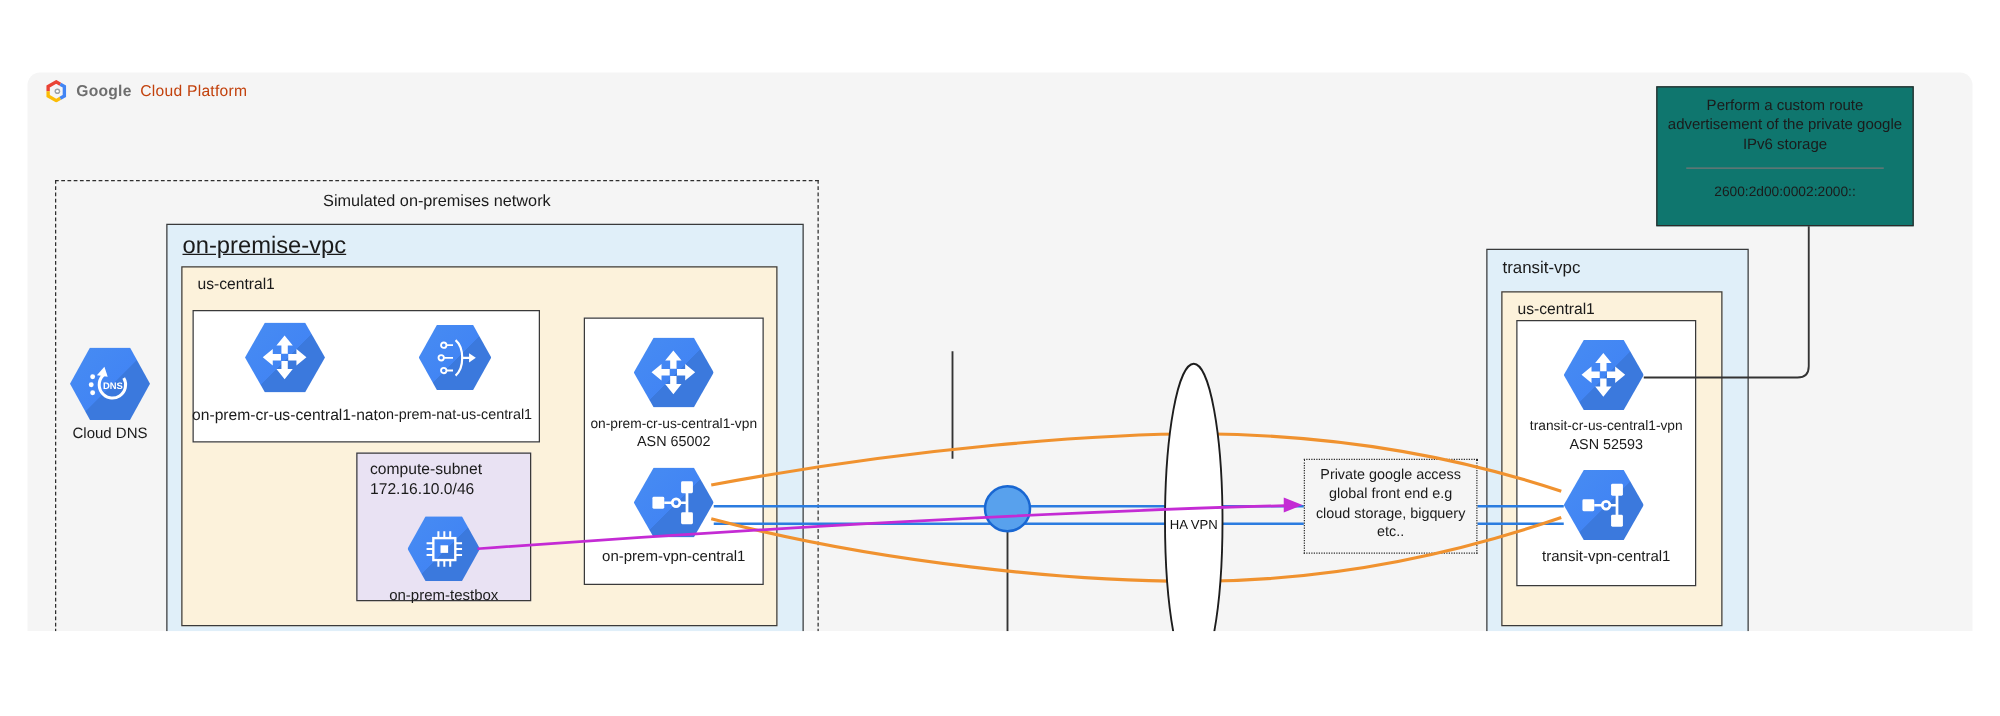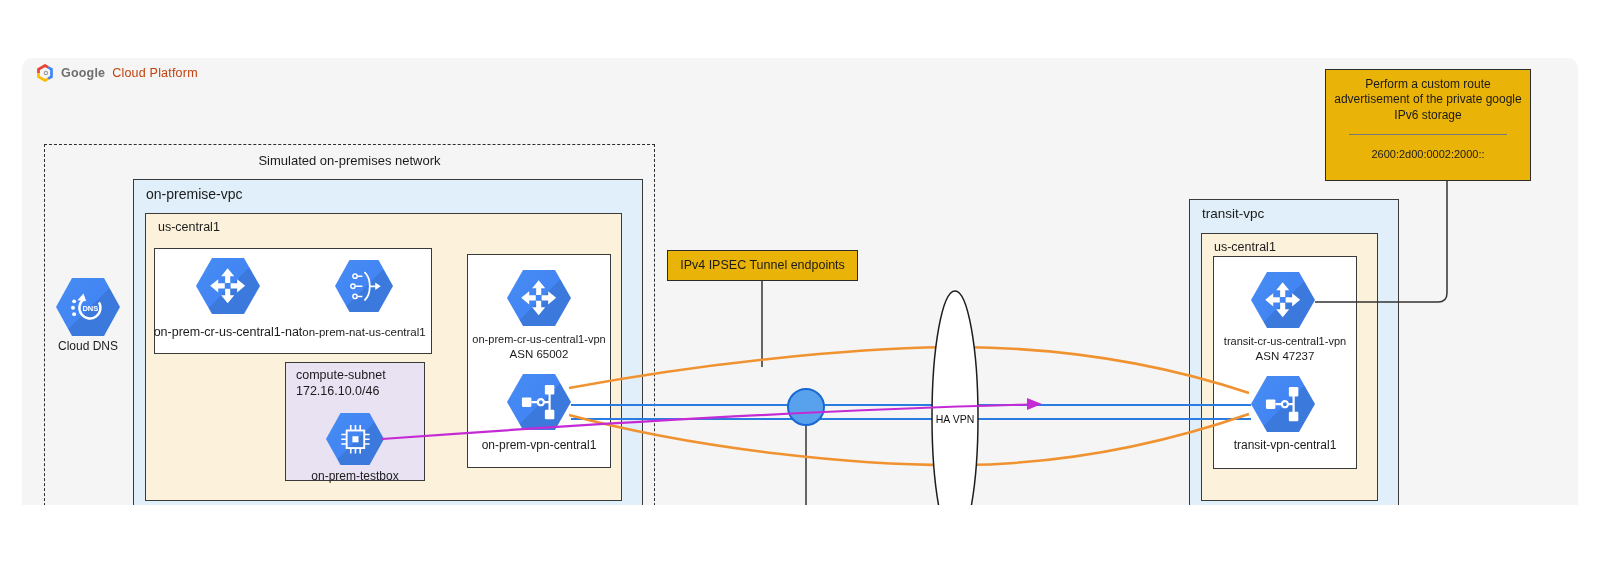--- a/index.html
+++ b/index.html
@@ -12,21 +12,21 @@
     background:#F5F5F5; border-radius:10px; }
   
   .brand { position:absolute; left:36px; top:28px; display:flex; align-items:center; gap:7px; }
   .brand .t1 { font-size:12.5px; font-weight:600; color:#6e6e6e; letter-spacing:.2px; }
   .brand .t2 { font-size:12.5px; font-weight:400; color:#c2410c; letter-spacing:.2px; }
   
   .box { position:absolute; box-sizing:border-box; }
   .dashed { border:1.5px dashed #2e2e2e; }
   .dotted { border:1.5px dotted #2e2e2e; background:#F5F5F5; }
   .solid  { border:1.5px solid #3a3a3a; }
-  .thin   { border:1px solid #2b2b2b; background:#eab308; }
+  .thin   { border:1px solid #2b2b2b; background:#0f766e; }
   .fill-blue   { background:#E0EFF9; }
   .fill-tan    { background:#FCF2DB; }
   .fill-white  { background:#ffffff; }
   .fill-purple { background:#E9E2F3; }
   .box-title { position:absolute; left:12px; top:6px; white-space:nowrap; }
   .ctr-title { position:absolute; left:0; right:0; top:8px; text-align:center; }
   
   .hex { position:absolute;
     clip-path:polygon(25% 0,75% 0,100% 50%,75% 100%,25% 100%,0 50%);
     background:linear-gradient(135deg,#478CF2 0%,#4285F4 52%,#3B79DD 52.2%,#3B79DD 100%);
@@ -67,21 +67,21 @@
       <circle cx="10.5" cy="31.5" r="2.6" fill="#fff"></circle>
       <circle cx="12" cy="40" r="2.6" fill="#fff"></circle>
       <path d="M24.5 20.5 A14 14 0 1 0 45 24.5" stroke="#fff" stroke-width="3.2" fill="none"></path>
       <path d="M28 23 L16.5 21.5 L24.5 12.5 Z" fill="#fff"></path>
       <text x="33.5" y="36" font-size="10" font-weight="bold" fill="#fff" text-anchor="middle">DNS</text>
     </svg>
   </div>
   <div class="clabel" style="left:88px;top:303px;font-size:12px;">Cloud DNS</div>
 
   <div class="box solid fill-blue" style="left:133px;top:143px;width:510px;height:347px;">
-    <div class="box-title" style="font-size:14px;">on-premise-vpc</div>
+    <div class="box-title" style="font-size:19px;text-decoration:underline;">on-premise-vpc</div>
   </div>
   <div class="box solid fill-tan" style="left:145px;top:177px;width:477px;height:288px;">
     <div class="box-title" style="font-size:12.5px;">us-central1</div>
   </div>
 
   <div class="box solid fill-white" style="left:154px;top:212px;width:278px;height:106px;"></div>
   <div class="hex" style="left:196px;top:222px;width:64px;height:56px;">
     <svg viewBox="0 0 60 60">
       <path fill="#fff" d="M30 6 L39 17 H33.5 V26 H26.5 V17 H21 Z M30 54 L21 43 H26.5 V34 H33.5 V43 H39 Z M6 30 L17 21 V26.5 H26 V33.5 H17 V39 Z M54 30 L43 39 V33.5 H34 V26.5 H43 V21 Z"></path>
     </svg>
@@ -129,36 +129,35 @@
       <path d="M20 30.5 H29" stroke="#fff" stroke-width="3"></path>
       <circle cx="33" cy="30.5" r="4.2" stroke="#fff" stroke-width="3" fill="none"></circle>
       <path d="M37.2 30.5 H45" stroke="#fff" stroke-width="3"></path>
       <path d="M45 14 V47" stroke="#fff" stroke-width="3"></path>
       <rect x="38.5" y="7" width="13" height="13" rx="1.5" fill="#fff"></rect>
       <rect x="38.5" y="41" width="13" height="13" rx="1.5" fill="#fff"></rect>
     </svg>
   </div>
   <div class="clabel" style="left:539px;top:402px;font-size:12px;">on-prem-vpn-central1</div>
 
-  <div class="box thin" style="left:667px;top:214px;width:191px;height:31px;text-align:center;font-size:12.5px;line-height:29px;">IPv4 IPSEC Tunnel endpoints</div>
 
   <div class="box solid fill-blue" style="left:1189px;top:163px;width:210px;height:324px;">
     <div class="box-title" style="font-size:13.5px;">transit-vpc</div>
   </div>
   <div class="box solid fill-tan" style="left:1201px;top:197px;width:177px;height:268px;">
     <div class="box-title" style="font-size:12.5px;">us-central1</div>
   </div>
   <div class="box solid fill-white" style="left:1213px;top:220px;width:144px;height:213px;"></div>
   <div class="hex" style="left:1251px;top:236px;width:64px;height:56px;">
     <svg viewBox="0 0 60 60">
       <path fill="#fff" d="M30 6 L39 17 H33.5 V26 H26.5 V17 H21 Z M30 54 L21 43 H26.5 V34 H33.5 V43 H39 Z M6 30 L17 21 V26.5 H26 V33.5 H17 V39 Z M54 30 L43 39 V33.5 H34 V26.5 H43 V21 Z"></path>
     </svg>
   </div>
   <div class="clabel" style="left:1285px;top:299px;font-size:11px;">transit-cr-us-central1-vpn</div>
-  <div class="clabel" style="left:1285px;top:314px;font-size:11.5px;">ASN 47237</div>
+  <div class="clabel" style="left:1285px;top:314px;font-size:11.5px;">ASN 52593</div>
   <div class="hex" style="left:1251px;top:340px;width:64px;height:56px;">
     <svg viewBox="0 0 60 60">
       <rect x="7" y="24" width="13" height="13" rx="1.5" fill="#fff"></rect>
       <path d="M20 30.5 H29" stroke="#fff" stroke-width="3"></path>
       <circle cx="33" cy="30.5" r="4.2" stroke="#fff" stroke-width="3" fill="none"></circle>
       <path d="M37.2 30.5 H45" stroke="#fff" stroke-width="3"></path>
       <path d="M45 14 V47" stroke="#fff" stroke-width="3"></path>
       <rect x="38.5" y="7" width="13" height="13" rx="1.5" fill="#fff"></rect>
       <rect x="38.5" y="41" width="13" height="13" rx="1.5" fill="#fff"></rect>
     </svg>
@@ -174,20 +173,26 @@
   </div>
 
   <svg class="lines-svg z30" width="1600" height="573" viewBox="0 0 1600 573">
     <path d="M571 369 H1251" fill="none" stroke-width="2" stroke="#2B7CE0"></path>
     <path d="M571 383 H1251" fill="none" stroke-width="2" stroke="#2B7CE0"></path>
     <path d="M762 245 V331" fill="none" stroke-width="1.5" stroke="#333333"></path>
     <path d="M806 389 V499" fill="none" stroke-width="1.5" stroke="#333333"></path>
     <path d="M1315 266 L1438 266 Q1447 266 1447 257 L1447 145" fill="none" stroke-width="1.5" stroke="#333333"></path>
   </svg>
 
+  <div class="box dotted z40" style="left:1043px;top:331px;width:139px;height:76px;padding-top:5px;">
+    <div class="note-line">Private google access</div>
+    <div class="note-line">global front end e.g</div>
+    <div class="note-line">cloud storage, bigquery</div>
+    <div class="note-line">etc..</div>
+  </div>
 
   <svg class="lines-svg z50" width="1600" height="573" viewBox="0 0 1600 573">
     <path d="M569 352 C730 322 880 311 962 311 C1070 312 1168 330 1249 357" fill="none" stroke-width="2.5" stroke="#F0922F"></path>
     <path d="M569 379 C700 414 860 430 962 429 C1070 428 1168 406 1249 378" fill="none" stroke-width="2.5" stroke="#F0922F"></path>
     <ellipse cx="955" cy="381" rx="23" ry="126" fill="#ffffff" stroke="#1d1d1d" stroke-width="1.5"></ellipse>
     <text x="955" y="387" text-anchor="middle" font-size="10.5" fill="#111">HA VPN</text>
     <circle cx="806" cy="371" r="18" stroke-width="2" fill="#58A1ED" stroke="#1967D2"></circle>
     <path d="M382 403 C560 390 820 374 1028 368.5" fill="none" stroke-width="2.2" stroke="#C42BD4"></path>
     <path d="M1042 368 L1027 362 L1027 374 Z" fill="#C42BD4"></path>
   </svg>

